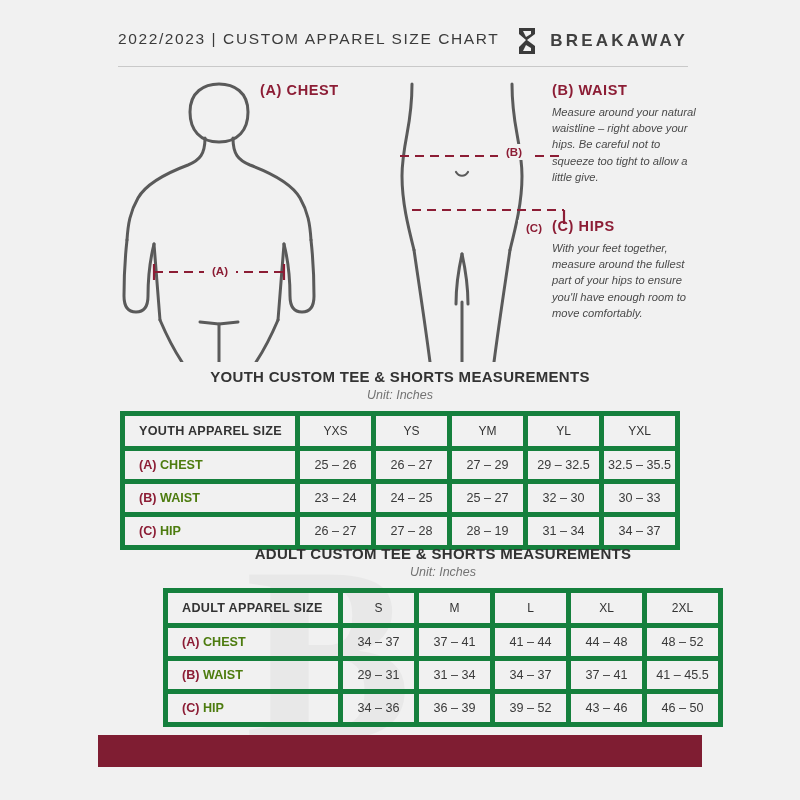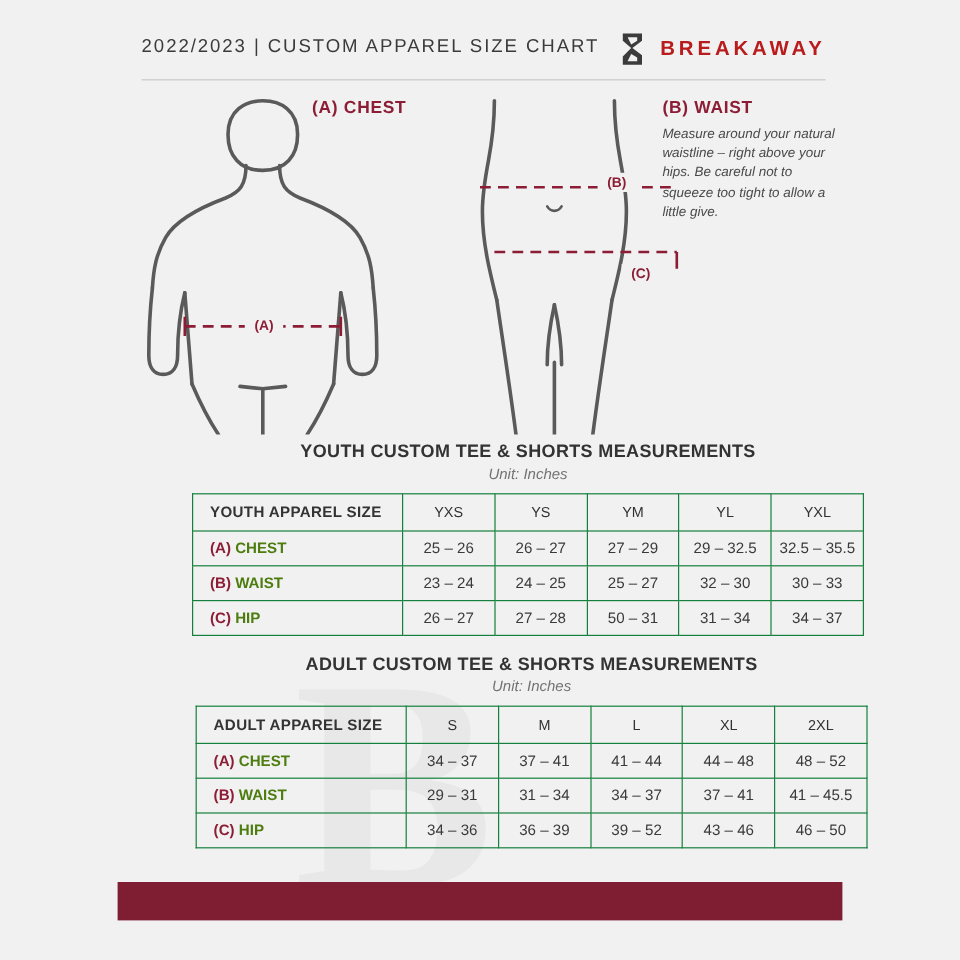--- a/index.html
+++ b/index.html
@@ -62,21 +62,21 @@
   }
   .brand-mark {
     width: 26px;
     height: 30px;
     position: relative;
   }
   .brand-name {
     font-size: 17px;
     font-weight: bold;
     letter-spacing: 3.2px;
-    color: #b91c1c;
+    color: #404040;
   }
   .header-rule {
     position: absolute;
     left: 118px;
     top: 48px;
     width: 570px;
     height: 1px;
     background: #c9c9c9;
   }
   
@@ -130,21 +130,21 @@
     color: #737373;
     margin-top: 3px;
     margin-bottom: 9px;
   }
   table {
     border-collapse: collapse;
     width: 560px;
     table-layout: fixed;
   }
   table td, table th {
-    border: 1px solid #15803d;
+    border: 5px solid #15803d;
     height: 28px;
     font-size: 12.6px;
     color: #3a3a3a;
     text-align: center;
     font-weight: normal;
     padding: 0;
   }
   table .lbl {
     text-align: left;
     padding-left: 14px;
@@ -254,23 +254,27 @@
       <text x="422" y="157" fill="#8c1d35" font-size="11.5" font-weight="bold" font-family="Liberation Sans, sans-serif" text-anchor="middle" dominant-baseline="middle">(C)</text>
     </svg>
 
     <div class="callout c-chest">
       <div class="callout-title">(A) CHEST</div>
     </div>
     <div class="callout c-waist">
       <div class="callout-title">(B) WAIST</div>
       <div class="callout-body">Measure around your natural waistline – right above your hips. Be careful not to squeeze too tight to allow a little give.</div>
     </div>
+    <div class="callout c-hips">
+      <div class="callout-title">(C) HIPS</div>
+      <div class="callout-body">With your feet together, measure around the fullest part of your hips to ensure you'll have enough room to move comfortably.</div>
+    </div>
   </div>
 
-  <div class="section" style="top:368px;margin-left:40px;">
+  <div class="section" style="top:368px;">
     <div class="sec-title">YOUTH CUSTOM TEE &amp; SHORTS MEASUREMENTS</div>
     <div class="sec-unit">Unit: Inches</div>
     <table>
       <colgroup>
           <col class="first">
           <col>
           <col>
           <col>
           <col>
           <col>
@@ -299,21 +303,21 @@
           <td>23 – 24</td>
           <td>24 – 25</td>
           <td>25 – 27</td>
           <td>32 – 30</td>
           <td>30 – 33</td>
         </tr>
         <tr>
           <td class="lbl"><span class="tag">(C)</span> <span class="rowlabel">HIP</span></td>
           <td>26 – 27</td>
           <td>27 – 28</td>
-          <td>50 – 31</td>
+          <td>28 – 19</td>
           <td>31 – 34</td>
           <td>34 – 37</td>
         </tr>
       </tbody>
     </table>
   </div>
 
   <div class="section" style="top:545px;margin-left:43px;">
     <div class="sec-title">ADULT CUSTOM TEE &amp; SHORTS MEASUREMENTS</div>
     <div class="sec-unit">Unit: Inches</div>

